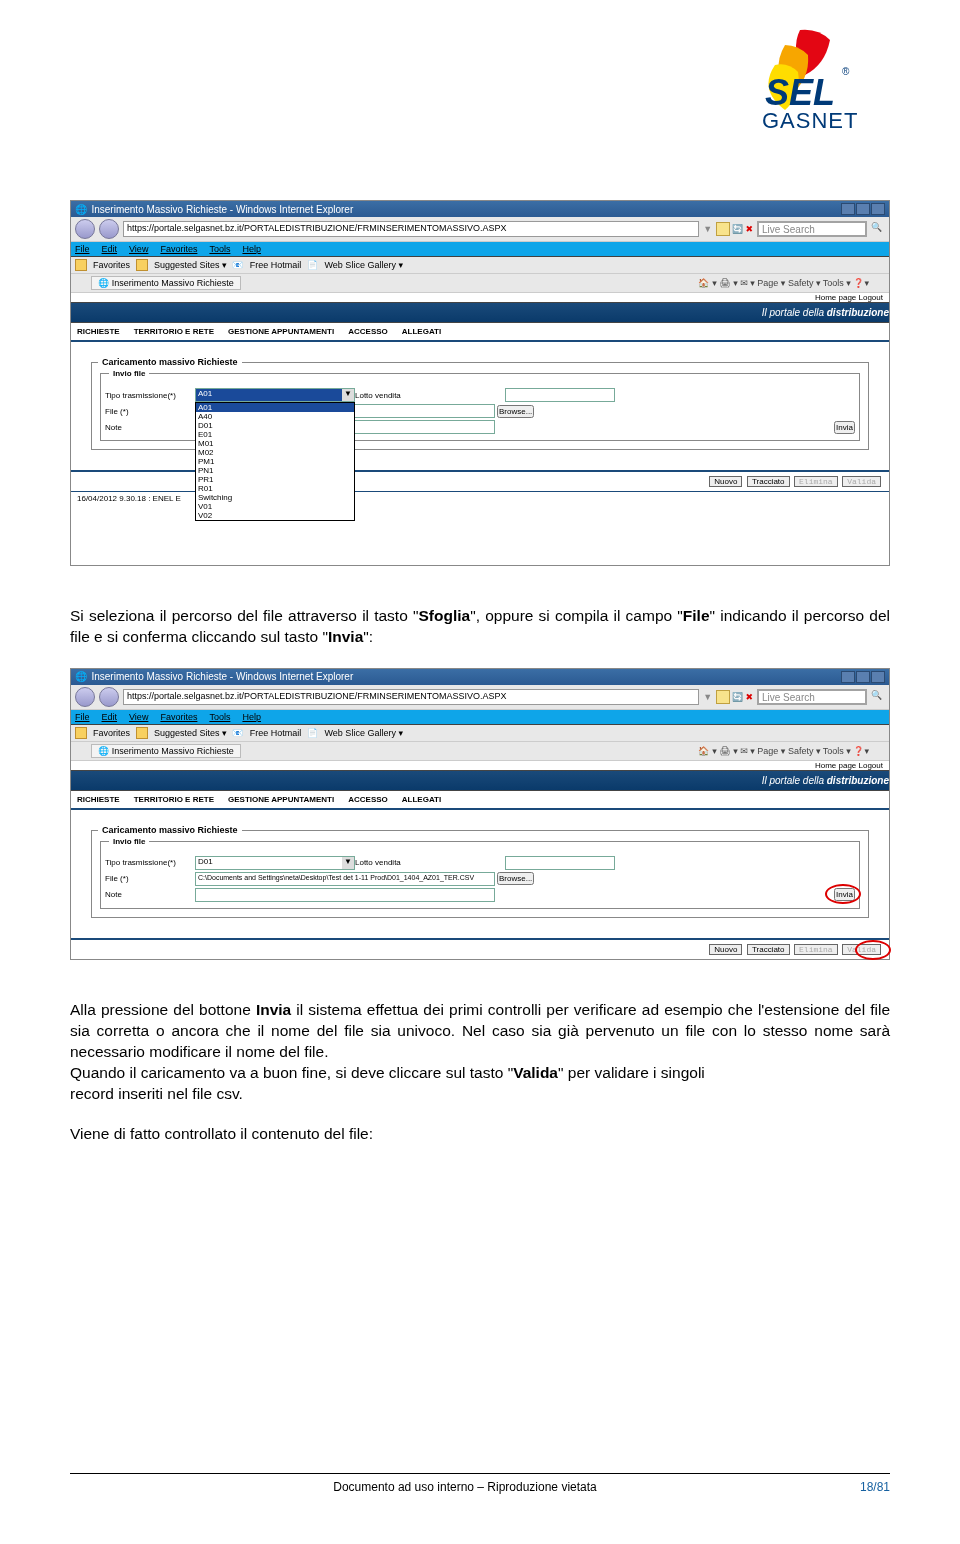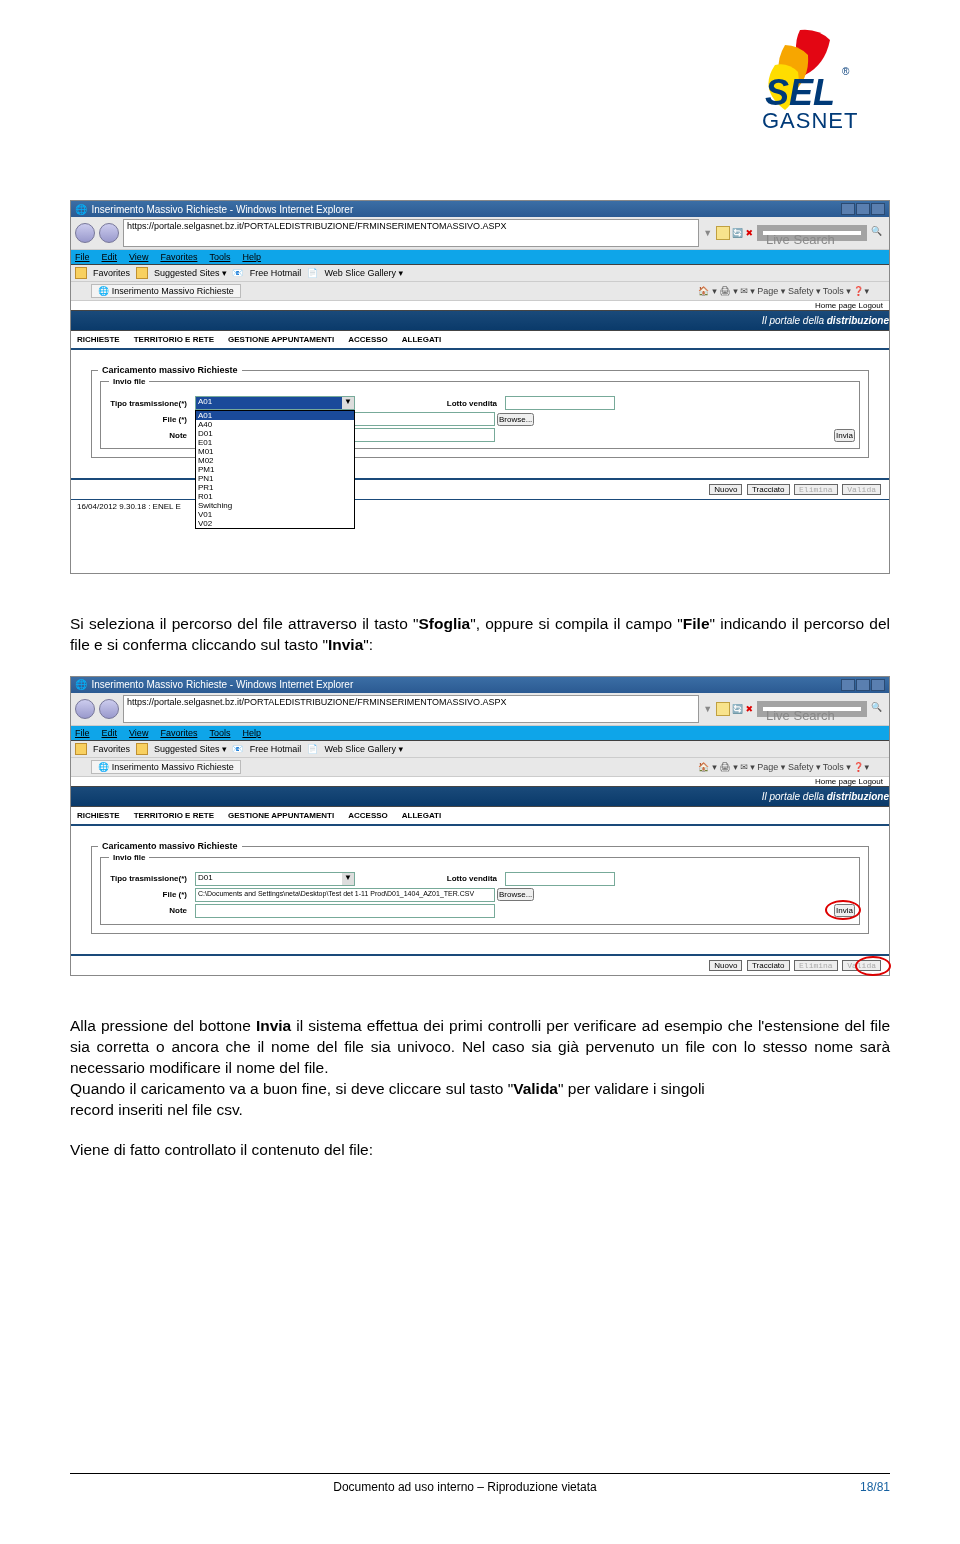--- a/index.html
+++ b/index.html
@@ -7,43 +7,43 @@
   .page { padding: 60px 70px 40px 70px; position: relative; min-height: 1544px; }
   .logo-container { position: absolute; top: 20px; right: 70px; width: 160px; }
   .logo-svg { width: 100%; }
   .screenshot-block { margin-top: 140px; margin-bottom: 40px; border: 1px solid #888; background: #fff; }
   .ie-titlebar { background: linear-gradient(to bottom, #3b6ea5, #2b5a92); color: #fff; font-size: 10px; padding: 2px 4px; display: flex; justify-content: space-between; align-items: center; }
   .ie-titlebar .title-left { display: flex; align-items: center; gap: 4px; }
   .ie-titlebar .wincontrols { display: flex; gap: 1px; }
   .ie-titlebar .wincontrols span { width: 14px; height: 12px; background: #5a7fb0; border: 1px solid #2b4a72; display: inline-block; }
   .ie-addrbar { background: #e8e8e8; padding: 2px 4px; display: flex; align-items: center; gap: 4px; font-size: 9px; border-bottom: 1px solid #ccc; }
   .ie-addrbar .navbtn { width: 20px; height: 20px; border-radius: 50%; background: linear-gradient(#cce,#99c); border: 1px solid #779; display: inline-block; }
-  .ie-addrbar .url { flex: 1; background: #fff; border: 1px solid #999; padding: 1px 3px; height: 28px; overflow: hidden; white-space: nowrap; }
+  .ie-addrbar .url { flex: 1; background: #fff; border: 1px solid #999; padding: 1px 3px; height: 16px; overflow: hidden; white-space: nowrap; }
   .ie-addrbar .icons { display: flex; gap: 2px; align-items: center; }
   .ie-addrbar .small-ic { width: 14px; height: 14px; background: #f8e38c; border: 1px solid #c0a040; }
-  .ie-addrbar .search { width: 110px; background: #fff; border: 6px solid #a3a3a3; padding: 1px 3px; height: 16px; font-size: 13px; color: #888; }
+  .ie-addrbar .search { width: 110px; background: #fff; border: 2px solid #a3a3a3; padding: 1px 3px; height: 16px; font-size: 10px; color: #888; }
   .ie-addrbar .go { width: 14px; height: 14px; color: #888; }
   .ie-menubar { background: #0ea5e9; font-size: 9px; padding: 2px 4px; border-bottom: 1px solid #404040; }
   .ie-menubar span { margin-right: 12px; text-decoration: underline; }
   .ie-favbar { background: #e8e8e8; font-size: 9px; padding: 2px 4px; border-bottom: 1px solid #ccc; display: flex; align-items: center; gap: 6px; }
   .ie-favbar .star { width: 12px; height: 12px; background: #f8d060; border: 1px solid #c09030; }
   .ie-tabbar { background: #e8e8e8; font-size: 9px; padding: 2px 20px; border-bottom: 1px solid #ccc; display: flex; justify-content: space-between; align-items: center; }
   .ie-tabbar .tab { background: #f4f4f4; border: 1px solid #bbb; padding: 1px 6px; }
   .ie-tabbar .tools { font-size: 9px; color: #444; }
   .portal-header { background: #fff; font-size: 8px; text-align: right; padding: 0 6px; }
   .portal-banner { background: linear-gradient(to bottom, #1a4a7a, #0a3a6a); color: #fff; font-size: 10px; font-style: italic; text-align: right; padding: 4px 0; border-top: 1px solid #444; border-bottom: 1px solid #444; }
   .portal-banner .emph { font-weight: bold; }
   .portal-nav { background: #fff; font-size: 8px; font-weight: bold; padding: 4px 6px; border-bottom: 2px solid #1a4a7a; }
   .portal-nav span { margin-right: 14px; }
   .portal-fieldset { margin: 20px; border: 1px solid #888; font-size: 9px; }
   .portal-fieldset .legend { position: relative; top: -6px; left: 6px; background: #fff; padding: 0 4px; font-weight: bold; display: inline-block; }
   .inner-fieldset { margin: 0 8px 8px 8px; border: 1px solid #888; padding: 4px; }
   .inner-fieldset .legend2 { position: relative; top: -10px; left: 4px; background: #fff; padding: 0 4px; font-weight: bold; display: inline-block; font-size: 8px; }
   .form-row { display: flex; align-items: center; font-size: 8px; margin-bottom: 2px; }
-  .form-row .lbl { width: 90px; text-align: right; padding-right: 8px; font-weight: bold; }
+  .form-row .lbl { width: 90px; text-align: left; padding-right: 0; }
   .form-row .fld { border: 1px solid #7a9; background: #fff; height: 14px; }
   .form-row .selectwrap { position: relative; }
   .dropdown-open { position: absolute; top: 14px; left: 0; background: #fff; border: 1px solid #000; font-size: 8px; width: 160px; z-index: 10; }
   .dropdown-open div { padding: 0 2px; }
   .dropdown-open .sel { background: #1a4a9a; color: #fff; }
   .bottom-btns { text-align: right; padding: 4px 8px; font-size: 9px; }
   .bottom-btns button { font-size: 8px; padding: 0 4px; border: 1px solid #666; background: #eee; margin-left: 2px; }
   .bottom-btns button.dis { color: #aaa; font-family: Liberation Mono, monospace; }
   .status-line { font-size: 8px; padding: 2px 6px; border-top: 1px solid #1a4a7a; }
   .divider-line { height: 2px; background: #1a4a7a; margin: 0; }

